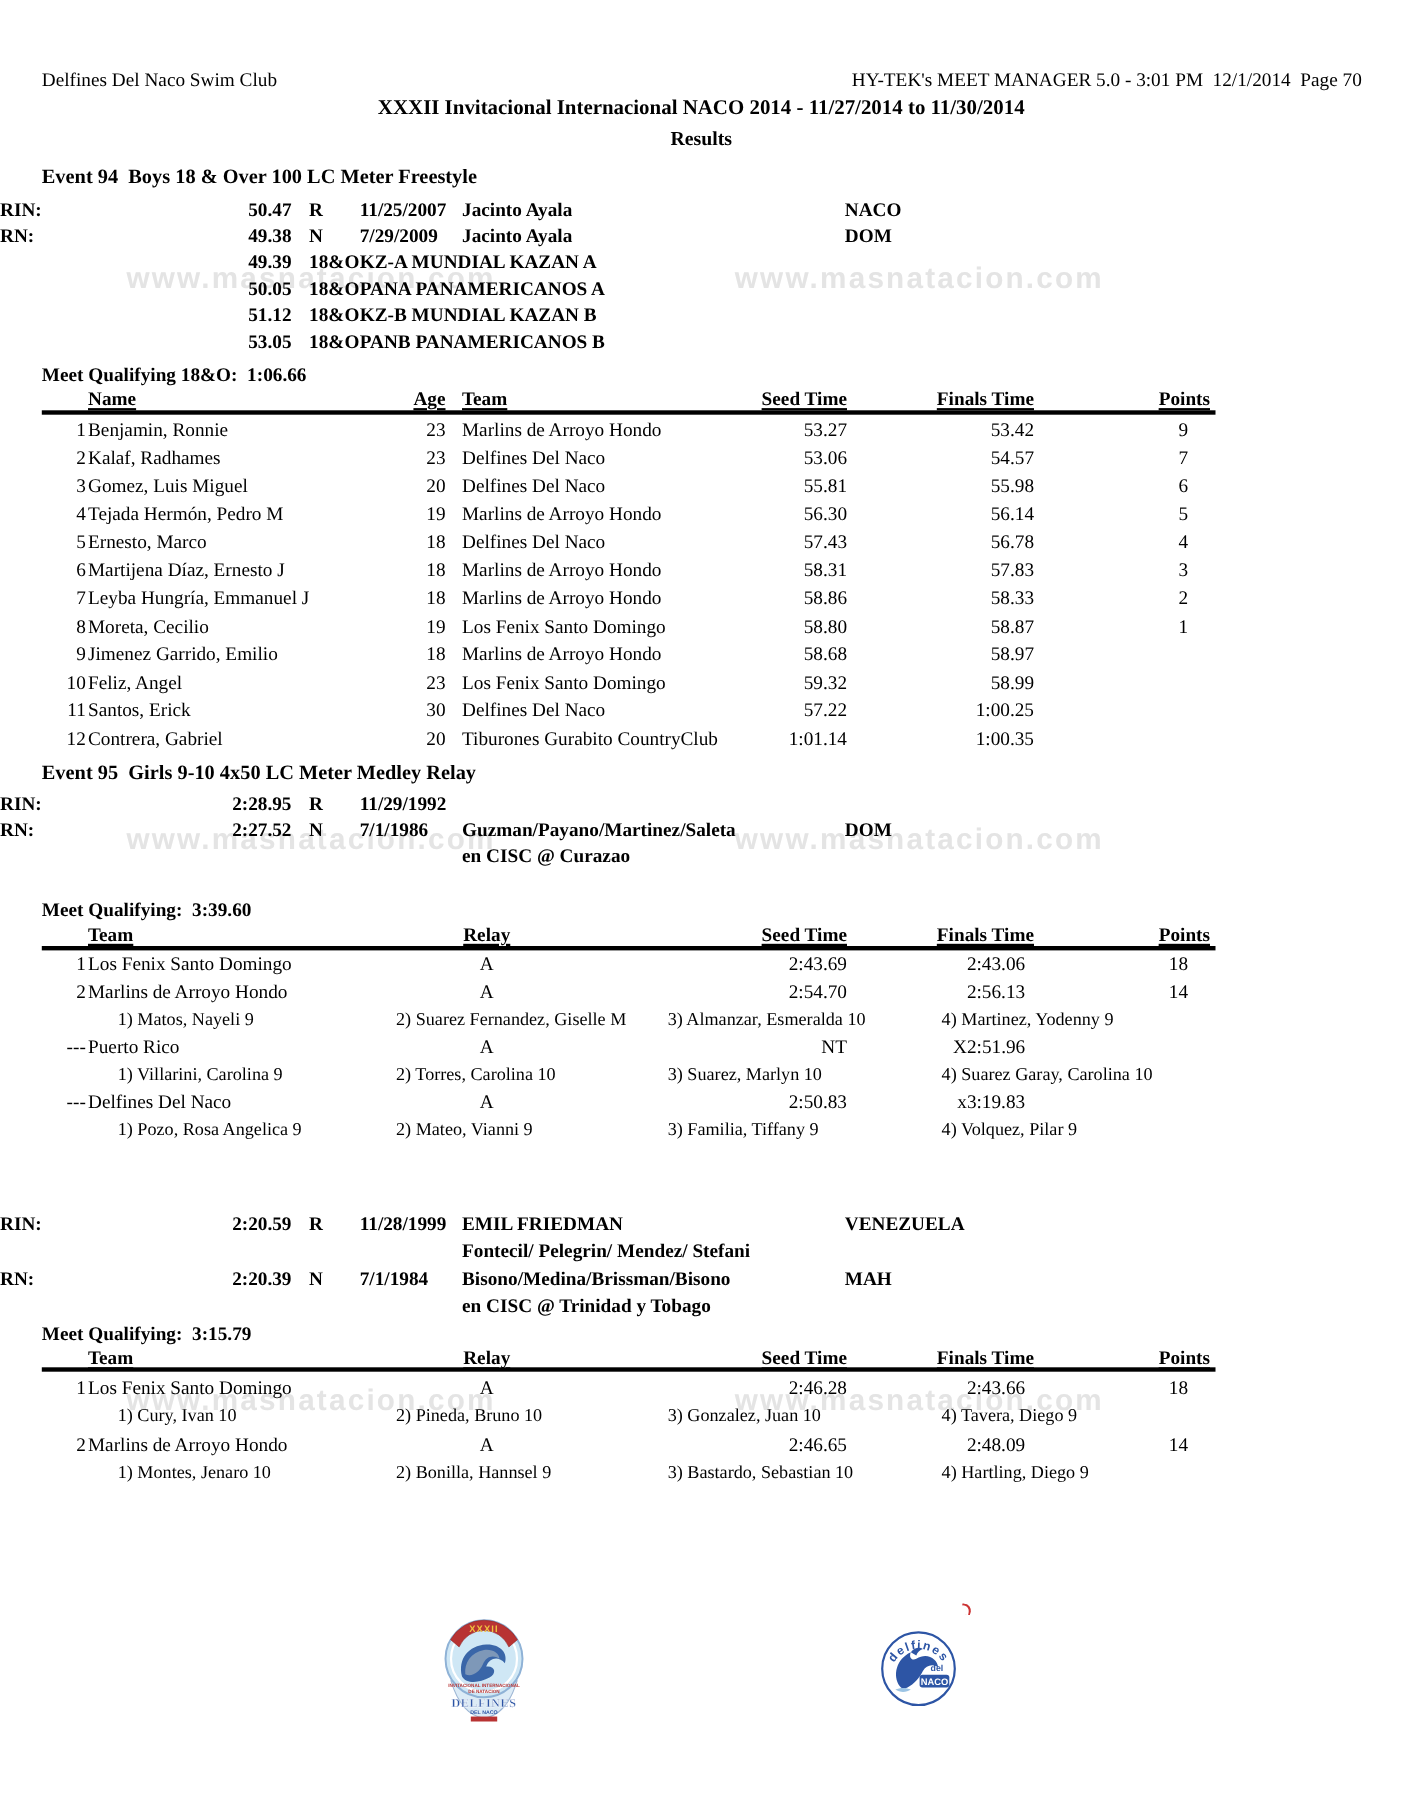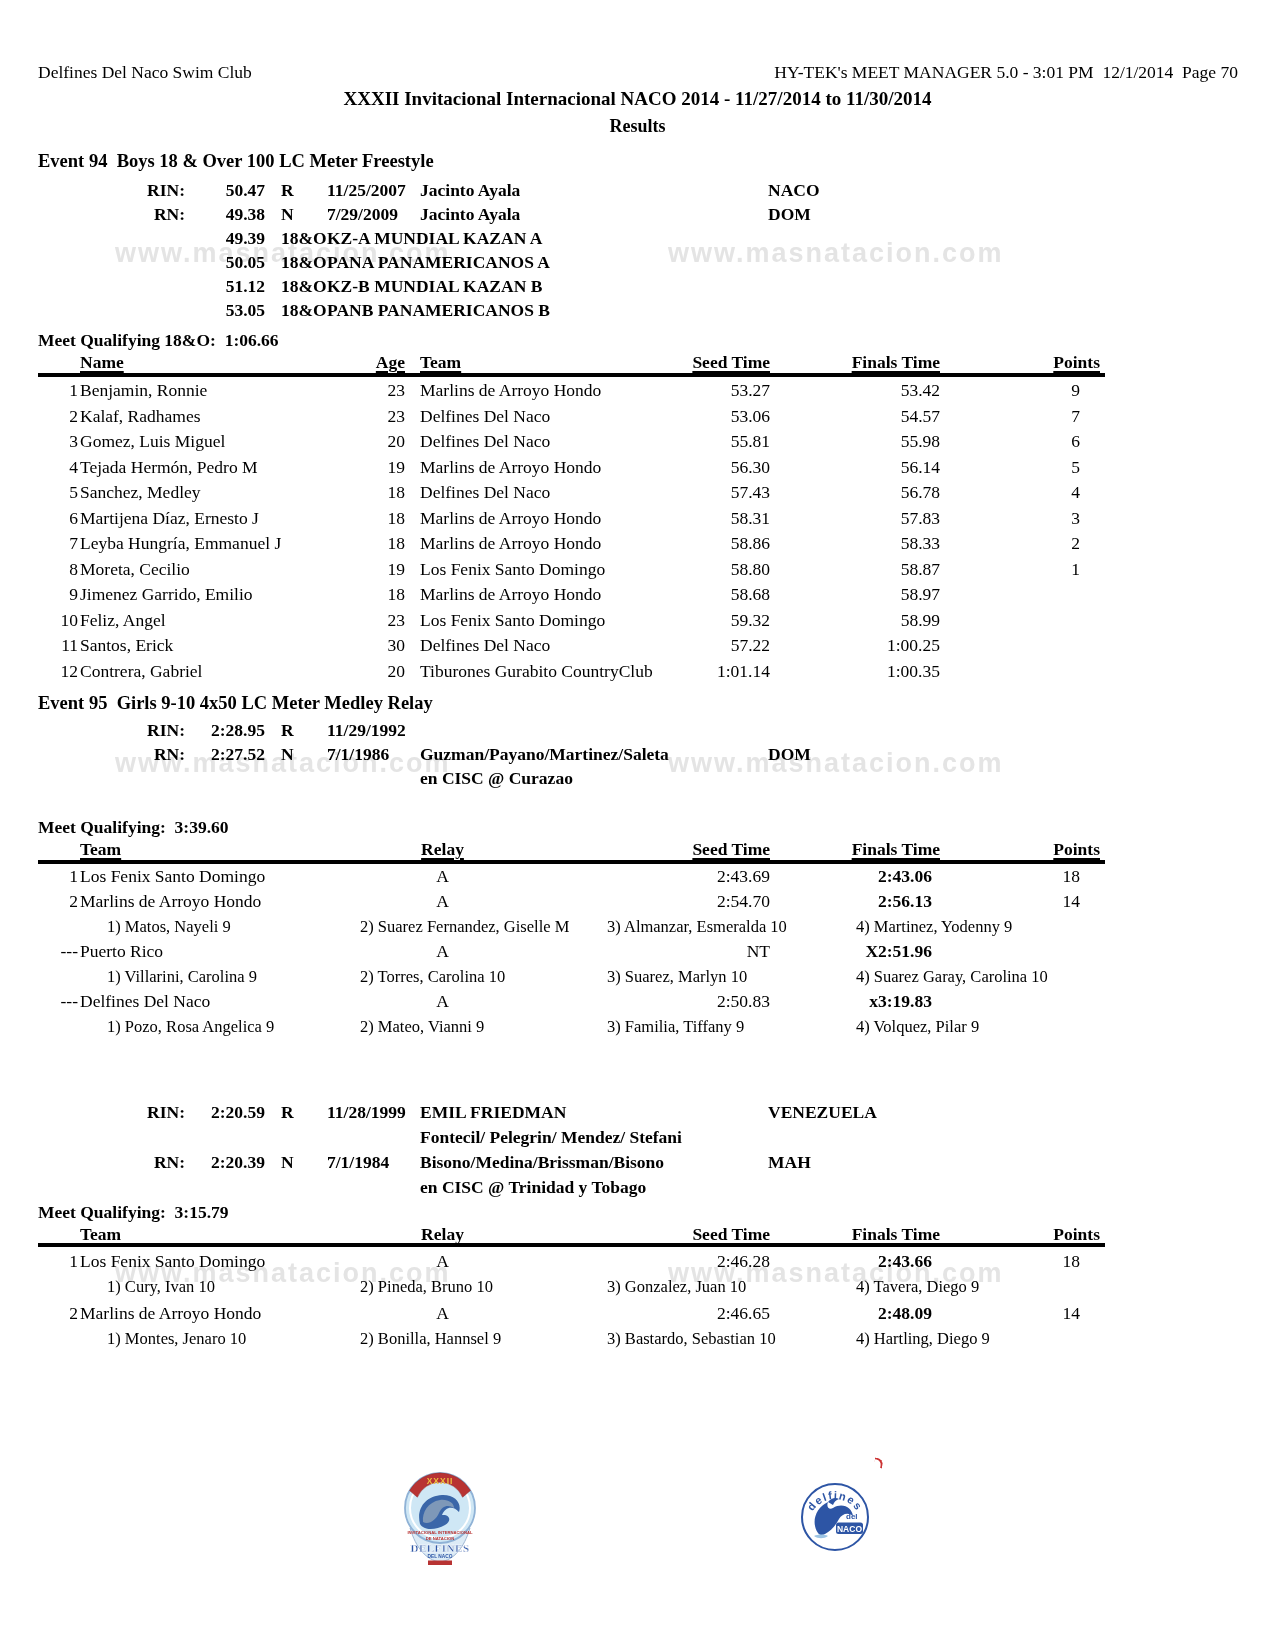--- a/index.html
+++ b/index.html
@@ -21,40 +21,40 @@
   .hdr-left {left:38px; top:62px; font-size:17.5px;}
   .hdr-right {right:37px; top:62px; font-size:17.5px;}
   .main-title {left:0; width:1275px; top:88px; text-align:center; font-size:19px; font-weight:bold;}
   .results-label {left:0; width:1275px; top:116px; text-align:center; font-size:18px; font-weight:bold;}
 
   .etitle {left:38px; font-size:18.5px; font-weight:bold; height:24px; line-height:24px;}
   .mq {left:38px; font-size:17.5px; font-weight:bold; height:24px; line-height:24px;}
 
   .records {left:0; width:1275px;}
   .records .c {font-weight:bold;}
-  .rc-label {left:0; width:185px; text-align:right;}
+  .rc-label {left:0; width:185px; text-align:left;}
   .rc-time {left:185px; width:80px; text-align:right;}
   .rc-tag {left:281px;}
   .rc-detail {left:327px;}
   .rc-holder {left:420px;}
   .rc-team {left:768px;}
 
   .thead {left:0; width:1275px; height:22px; line-height:22px; font-size:17.5px; font-weight:bold;}
   .thead .c {text-decoration:underline; text-decoration-thickness:1.5px; text-underline-offset:3px;}
   .rule {left:38px; width:1067px; height:3.5px; background:#000;}
 
   .tbody {left:0; width:1275px; font-size:17.5px;}
   .c-place {left:0; width:78px; text-align:right;}
   .c-name {left:80px;}
   .c-age {left:340px; width:65px; text-align:right;}
   .c-team {left:420px;}
   .c-relay {left:385px; width:115px; text-align:center;}
   .c-seed {left:600px; width:170px; text-align:right;}
   .c-fin {left:790px; width:150px; text-align:right;}
-  .c-finr {left:790px; width:142px; text-align:right;font-weight:bold;}
+  .c-finr {left:790px; width:142px; text-align:right;}
   .c-pts {left:1010px; width:70px; text-align:right;}
   .c-ptsh {left:1000px; width:100px; text-align:right;}
   .sw1 {left:107px;} .sw2 {left:360px;} .sw3 {left:607px;} .sw4 {left:856px;}
 
   .wm {
     position:absolute; font-family:"Liberation Sans", sans-serif; font-weight:bold;
     font-size:27px; letter-spacing:2px; color:#e4e4e4; z-index:0; white-space:pre;
   }
   .content {position:absolute; inset:0; z-index:1;}
   .logo {position:absolute;}
@@ -189,21 +189,21 @@
           <span class="c c-name">Tejada Hermón, Pedro M</span>
           <span class="c c-age">19</span>
           <span class="c c-team">Marlins de Arroyo Hondo</span>
           <span class="c c-seed">56.30</span>
           <span class="c c-fin">56.14</span>
           <span class="c c-pts">5</span>
         </div>
 
         <div class="trow lh255">
           <span class="c c-place">5</span>
-          <span class="c c-name">Sanchez, Medley</span>
+          <span class="c c-name">Ernesto, Marco</span>
           <span class="c c-age">18</span>
           <span class="c c-team">Delfines Del Naco</span>
           <span class="c c-seed">57.43</span>
           <span class="c c-fin">56.78</span>
           <span class="c c-pts">4</span>
         </div>
 
         <div class="trow lh255">
           <span class="c c-place">6</span>
           <span class="c c-name">Martijena Díaz, Ernesto J</span>

